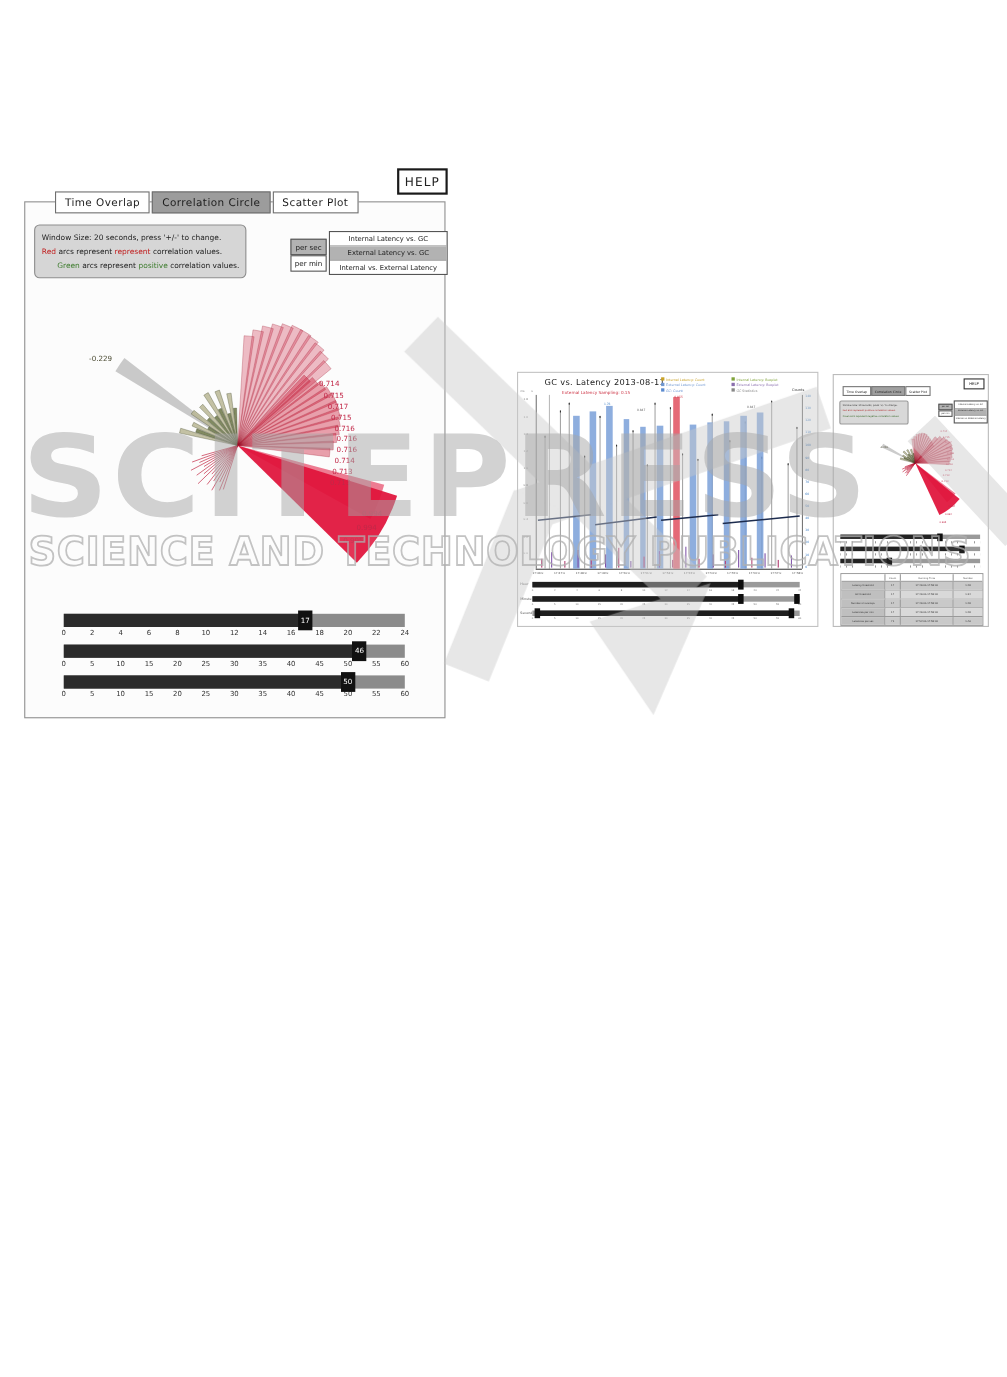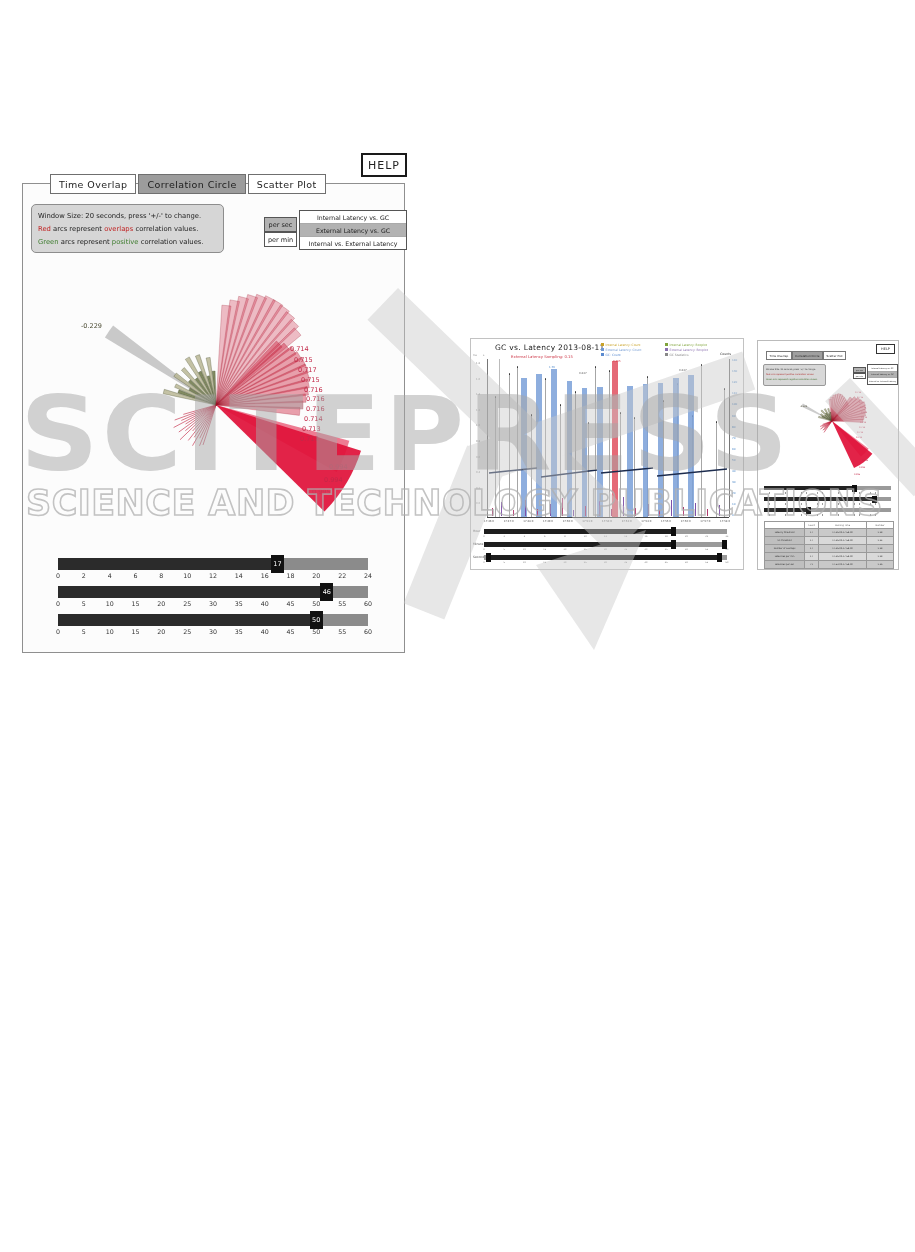--- a/index.html
+++ b/index.html
@@ -113,22 +113,22 @@
   <div id="main-help">HELP</div>
 
   <div id="main-panel">
     <div id="main-tabs">
         <div class="tab">Time Overlap</div>
         <div class="tab active">Correlation Circle</div>
         <div class="tab">Scatter Plot</div>
       </div>
     <div id="info-box">
         <div class="info-line"><span style="color: rgb(29, 29, 29);">Window Size: 20 seconds, press '+/-' to change.</span></div>
-        <div class="info-line"><span style="color: rgb(192, 32, 32);">Red</span><span style="color: rgb(29, 29, 29);"> arcs represent </span><span style="color: rgb(192, 32, 32);">overlaps</span><span style="color: rgb(29, 29, 29);"> correlation values.</span></div>
-        <div class="info-line"><span style="color: rgb(63, 125, 47);">Green</span><span style="color: rgb(29, 29, 29);"> arcs represent </span><span style="color: rgb(63, 125, 47);">positive</span><span style="color: rgb(29, 29, 29);"> correlation values.</span></div>
+        <div class="info-line"><span style="color: rgb(192, 32, 32);">Red</span><span style="color: rgb(29, 29, 29);"> arcs represent </span><span style="color: rgb(192, 32, 32);">represent</span><span style="color: rgb(29, 29, 29);"> correlation values.</span></div>
+        <div class="info-line"><span style="color: rgb(63, 125, 47); margin-left: 14px;">Green</span><span style="color: rgb(29, 29, 29);"> arcs represent </span><span style="color: rgb(63, 125, 47);">positive</span><span style="color: rgb(29, 29, 29);"> correlation values.</span></div>
       </div>
     <div id="rate-group">
         <div class="rate-btn sel">per sec</div>
         <div class="rate-btn">per min</div>
       </div>
     <div id="metric-list">
         <div class="metric-row">Internal Latency vs. GC</div>
         <div class="metric-row sel">External Latency vs. GC</div>
         <div class="metric-row">Internal vs. External Latency</div>
       </div>

